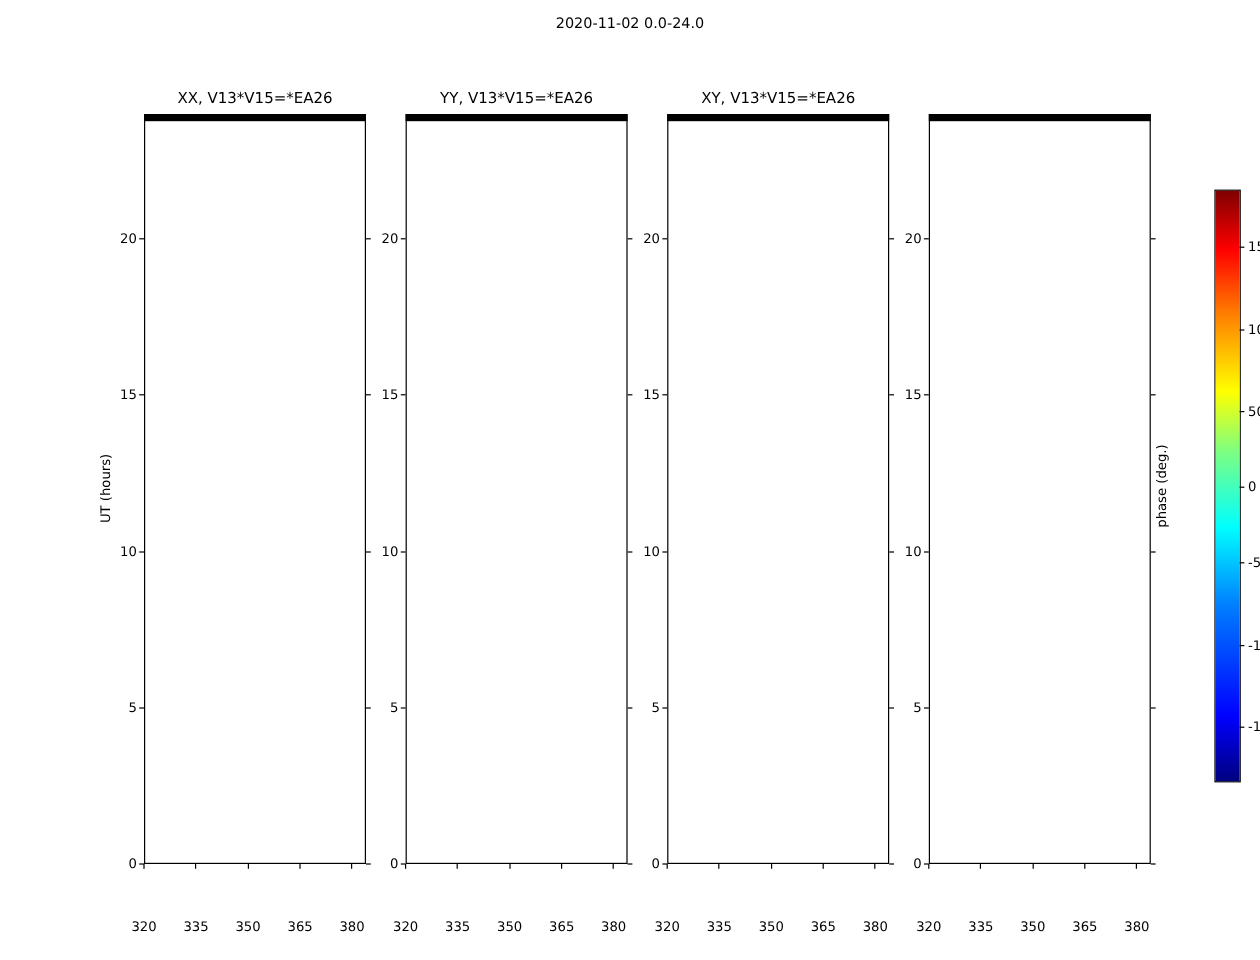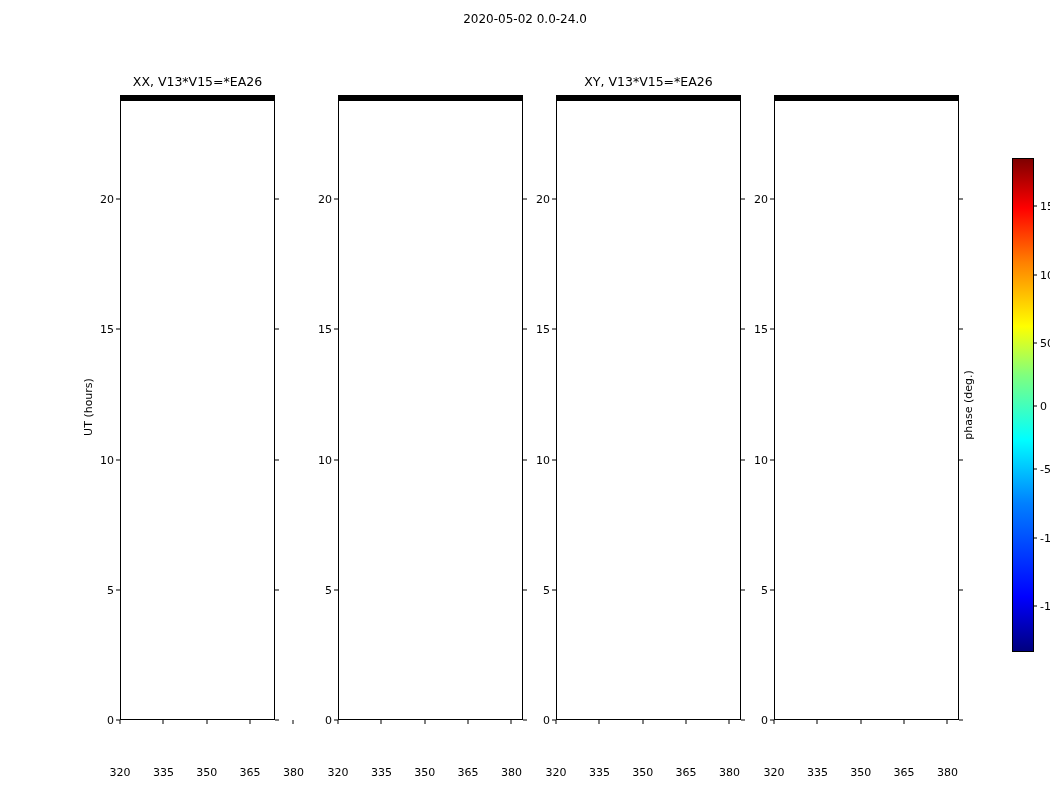--- a/index.html
+++ b/index.html
@@ -158,23 +158,23 @@
     font-size: 11px;
     transform: translate(-50%, -50%) rotate(-90deg);
     white-space: nowrap;
   }
 </style>
 </head>
 <body>
 
 <div class="figure">
 
-  <div class="suptitle">2020-05-02 0.0-24.0</div>
-
-  <div class="panel" style="left:120px; width:155px;">
+  <div class="suptitle">2020-11-02 0.0-24.0</div>
+
+  <div class="panel" style="left:120px; width:185px;">
     <div class="panel-title">XX, V13*V15=*EA26</div>
     <div class="axes"></div>
     <div class="databar"></div>
 
     <div class="ytick-mark" style="top:625px;"></div>
     <div class="ytick" style="top:625px;">0</div>
     <div class="ytick-mark" style="top:494.8px;"></div>
     <div class="ytick" style="top:494.8px;">5</div>
     <div class="ytick-mark" style="top:364.6px;"></div>
     <div class="ytick" style="top:364.6px;">10</div>
@@ -195,20 +195,21 @@
     <div class="xtick" style="left:43.4px;">335</div>
     <div class="xtick-mark" style="left:86.7px;"></div>
     <div class="xtick" style="left:86.7px;">350</div>
     <div class="xtick-mark" style="left:130.1px;"></div>
     <div class="xtick" style="left:130.1px;">365</div>
     <div class="xtick-mark" style="left:173.4px;"></div>
     <div class="xtick" style="left:173.4px;">380</div>
   </div>
 
   <div class="panel" style="left:338px; width:185px;">
+    <div class="panel-title">YY, V13*V15=*EA26</div>
     <div class="axes"></div>
     <div class="databar"></div>
 
     <div class="ytick-mark" style="top:625px;"></div>
     <div class="ytick" style="top:625px;">0</div>
     <div class="ytick-mark" style="top:494.8px;"></div>
     <div class="ytick" style="top:494.8px;">5</div>
     <div class="ytick-mark" style="top:364.6px;"></div>
     <div class="ytick" style="top:364.6px;">10</div>
     <div class="ytick-mark" style="top:234.4px;"></div>

